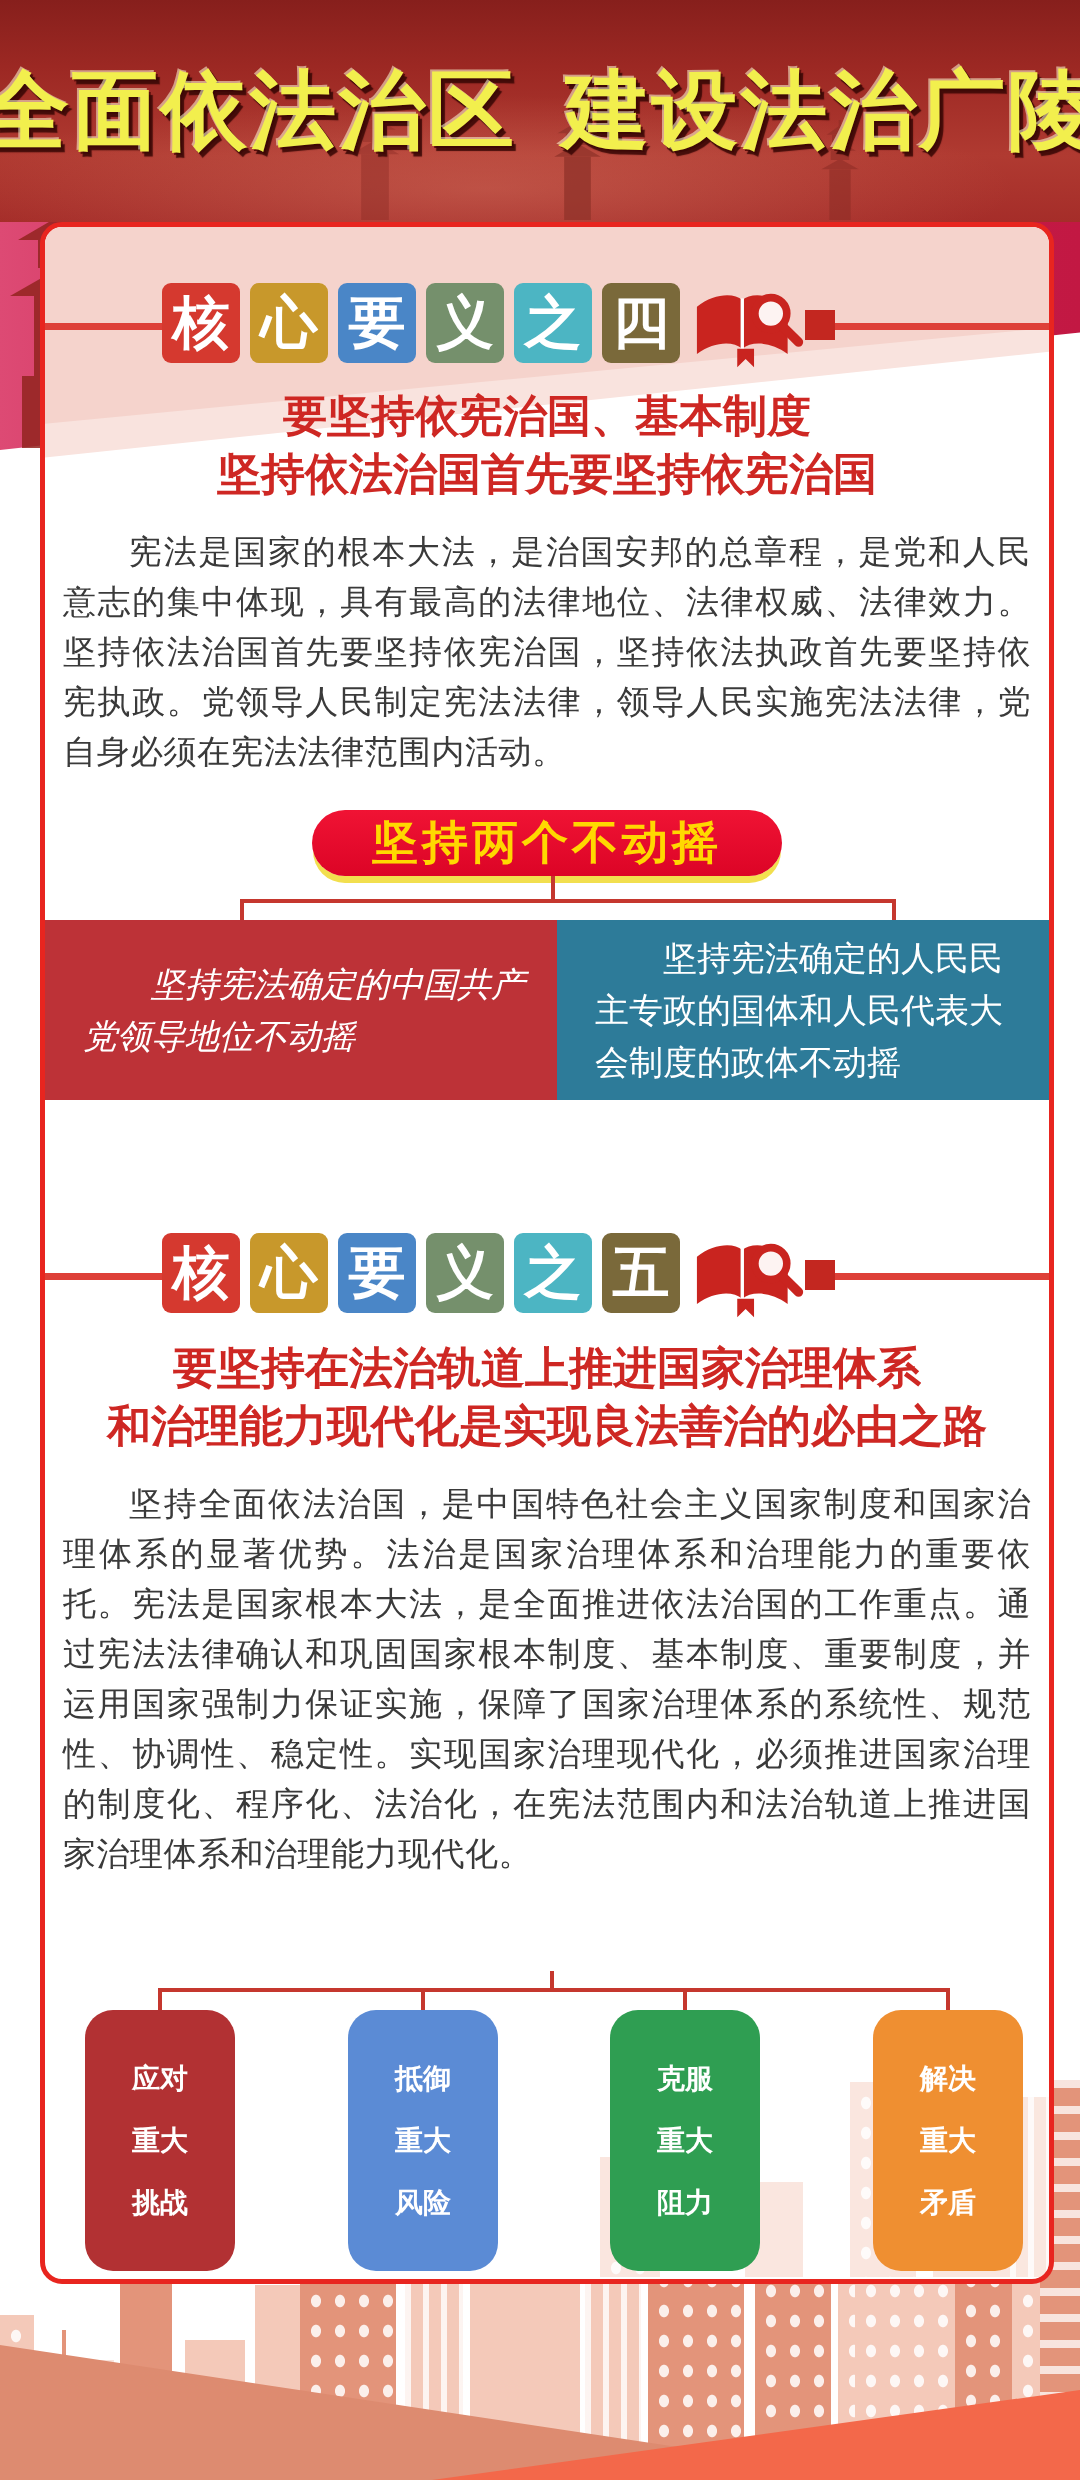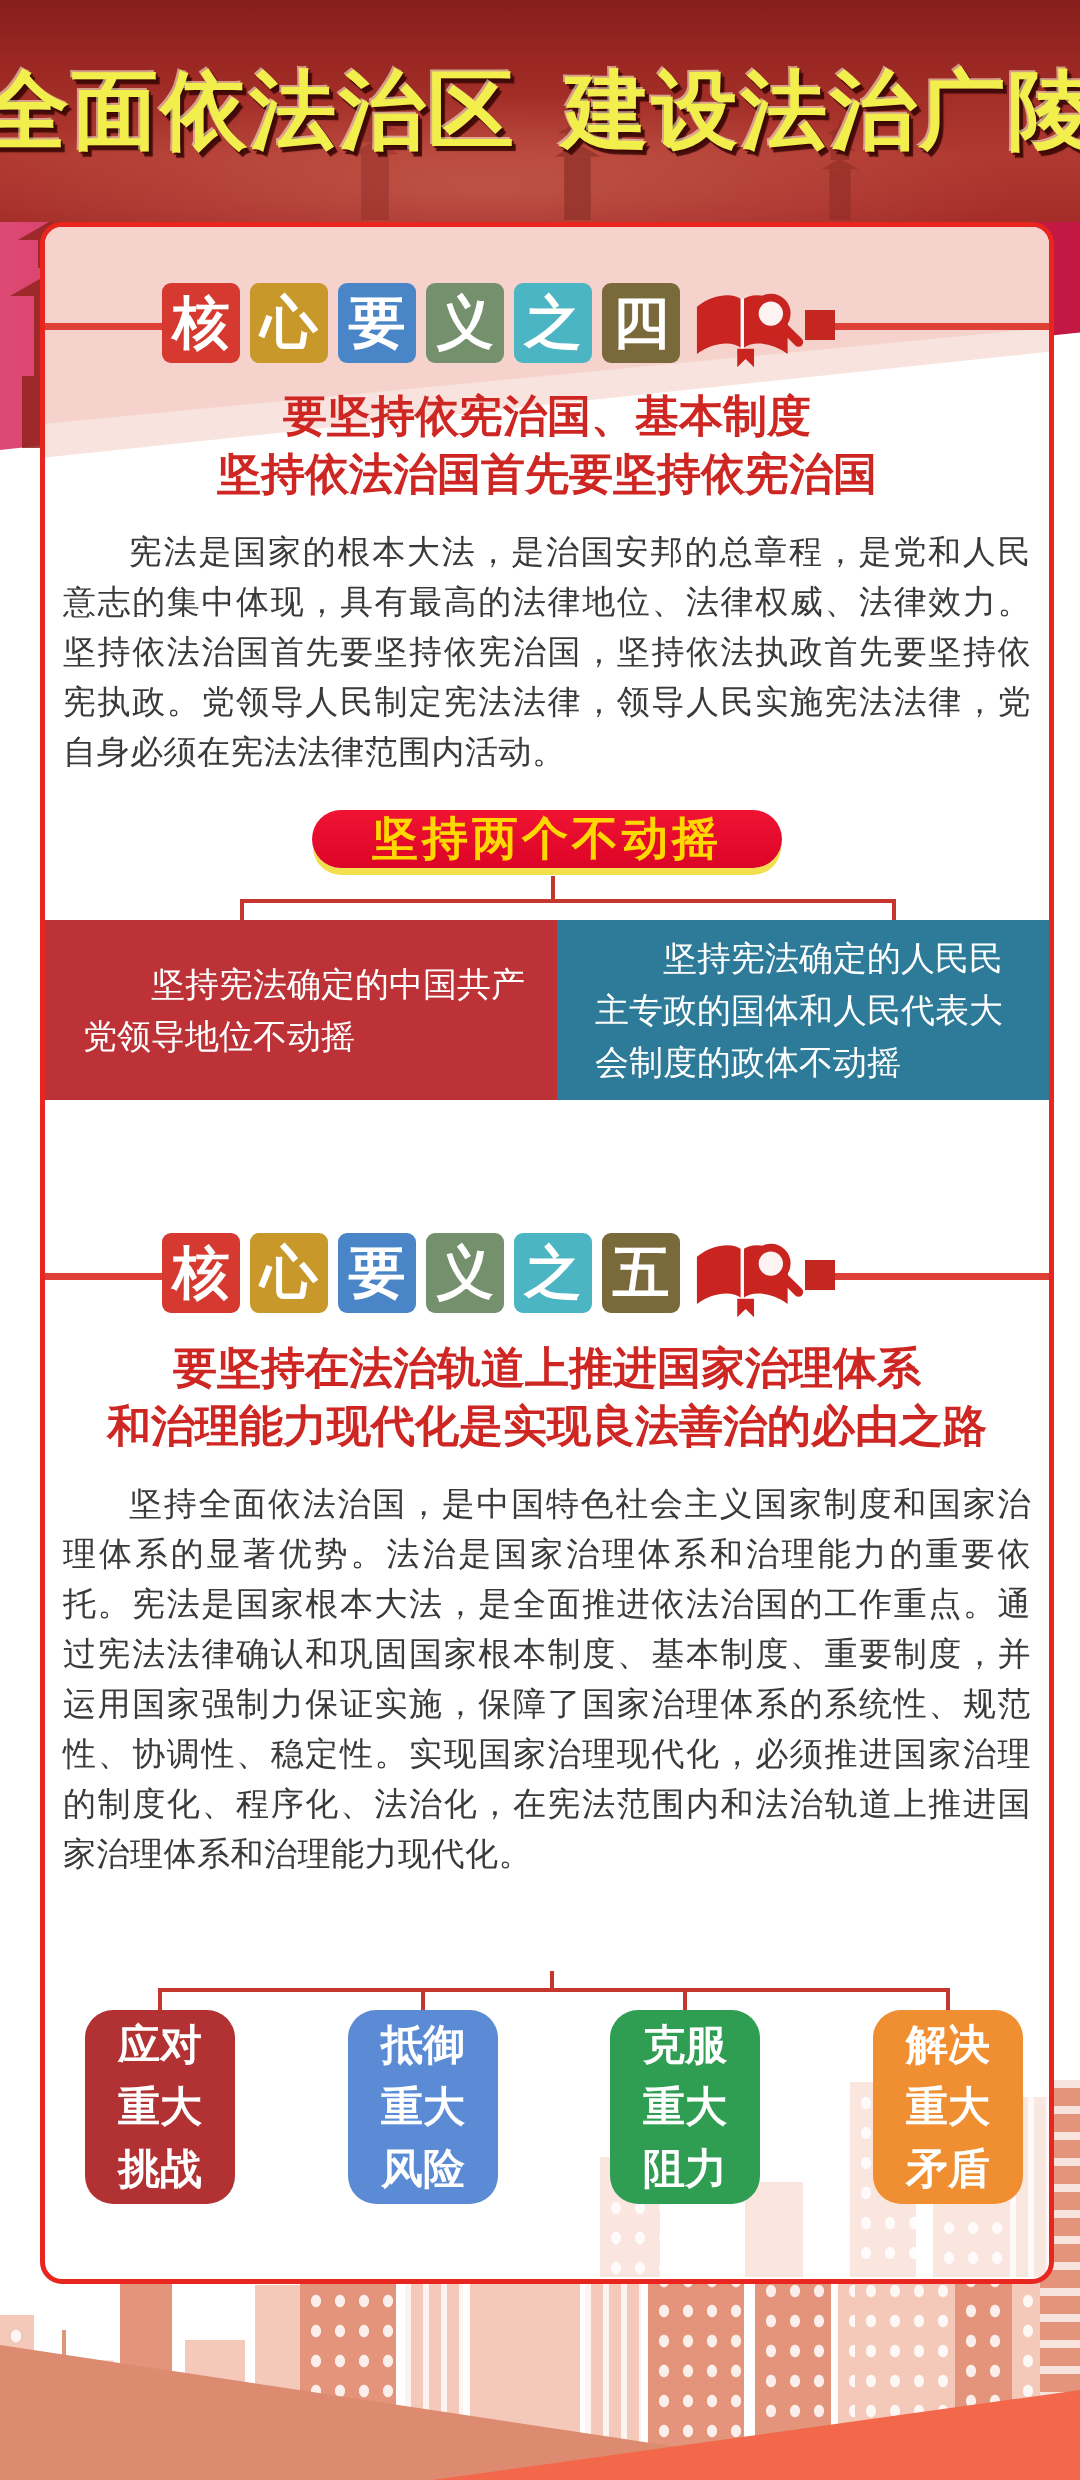--- a/index.html
+++ b/index.html
@@ -39,43 +39,43 @@
         color:#ffffff;font-size:57px;font-weight:900;}
   .hdr-square{position:absolute;width:30px;height:30px;background:#c32720;}
   .hdr-icon{position:absolute;width:118px;height:84px;}
 
   .sec-title{position:absolute;left:0;width:100%;text-align:center;
              font-weight:900;color:#ce2723;font-size:44px;line-height:58px;white-space:nowrap;}
 
   .para{position:absolute;left:18px;width:968px;font-size:33px;line-height:50px;color:#3a3a3a;
         text-align:justify;text-indent:2em;letter-spacing:.5px;}
 
-  .pill{position:absolute;left:50%;transform:translateX(-50%);width:470px;height:58px;
+  .pill{position:absolute;left:50%;transform:translateX(-50%);width:470px;height:66px;
         border-radius:36px;background:linear-gradient(180deg,#f01334,#dc0426);
         box-shadow:0 8px 0 -1px #f2df4e;
         display:flex;align-items:center;justify-content:center;
         color:#ffd800;font-size:46px;font-weight:900;letter-spacing:4px;}
 
   .conn{position:absolute;background:#c5372e;}
 
   .branch{position:absolute;height:180px;display:flex;align-items:center;}
   .branch-text{padding:0 38px;color:#ffffff;font-size:34px;line-height:52px;
                text-align:left;text-indent:2em;width:100%;}
 
   .closing{position:absolute;left:0;width:100%;text-align:center;
            font-size:33px;color:#3a3a3a;letter-spacing:.5px;}
 
   .banner2{position:absolute;left:50%;transform:translateX(-50%);width:356px;height:62px;
            border-radius:10px;background:#b03032;
            display:flex;align-items:center;justify-content:center;
            color:#ffffff;font-size:42px;font-weight:900;letter-spacing:14px;text-indent:14px;}
 
-  .bigbox{position:absolute;width:150px;height:194px;border-radius:28px;
+  .bigbox{position:absolute;width:150px;height:261px;border-radius:28px;
           display:flex;flex-direction:column;align-items:center;justify-content:center;
-          color:#ffffff;font-size:42px;font-weight:900;line-height:62px;}
+          color:#ffffff;font-size:28px;font-weight:900;line-height:62px;}
 
   
   .city{position:absolute;left:0;top:2080px;width:1080px;height:400px;z-index:1;}
   .bld{position:absolute;bottom:0;}
   .tone-l{background:#f4c9b9;}
   .tone-m{background:#e3947a;}
   .win-dots{background-image:radial-gradient(rgba(255,255,255,.85) 27%,transparent 32%);
             background-size:24px 30px;background-position:4px 6px;}
   .win-rows{background-image:repeating-linear-gradient(180deg,rgba(255,255,255,.75) 0 8px,transparent 8px 26px);}
   .win-cols{background-image:repeating-linear-gradient(90deg,rgba(255,255,255,.8) 0 6px,transparent 6px 18px);}
@@ -206,21 +206,21 @@
 
       <div class="para" style="top:300px">宪法是国家的根本大法，是治国安邦的总章程，是党和人民意志的集中体现，具有最高的法律地位、法律权威、法律效力。坚持依法治国首先要坚持依宪治国，坚持依法执政首先要坚持依宪执政。党领导人民制定宪法法律，领导人民实施宪法法律，党自身必须在宪法法律范围内活动。</div>
 
       <div class="pill" style="top:583px">坚持两个不动摇</div>
 
       <div class="conn" style="top:649px;left:506px;width:4px;height:25px"></div>
       <div class="conn" style="top:672px;left:195px;width:656px;height:4px"></div>
       <div class="conn" style="top:674px;left:195px;width:4px;height:20px"></div>
       <div class="conn" style="top:674px;left:847px;width:4px;height:20px"></div>
 
-      <div class="branch" style="top: 693px; left: 0px; width: 542px; background-color: rgb(189, 50, 55);">
+      <div class="branch" style="top: 693px; left: 0px; width: 542px; background-color: rgb(189, 50, 55); font-style: italic;">
         <div class="branch-text">坚持宪法确定的中国共产党领导地位不动摇</div>
       </div>
       <div class="branch" style="top: 693px; left: 512px; width: 492px; background-color: rgb(45, 123, 153);">
         <div class="branch-text">坚持宪法确定的人民民主专政的国体和人民代表大会制度的政体不动摇</div>
       </div>
 
 
       <div class="rule" style="top:1046px;left:0;width:117px"></div>
       <div class="tile" style="top: 1006px; left: 117px; background-color: rgb(213, 57, 47);">核</div>
       <div class="tile" style="top: 1006px; left: 205px; background-color: rgb(200, 152, 43);">心</div>

